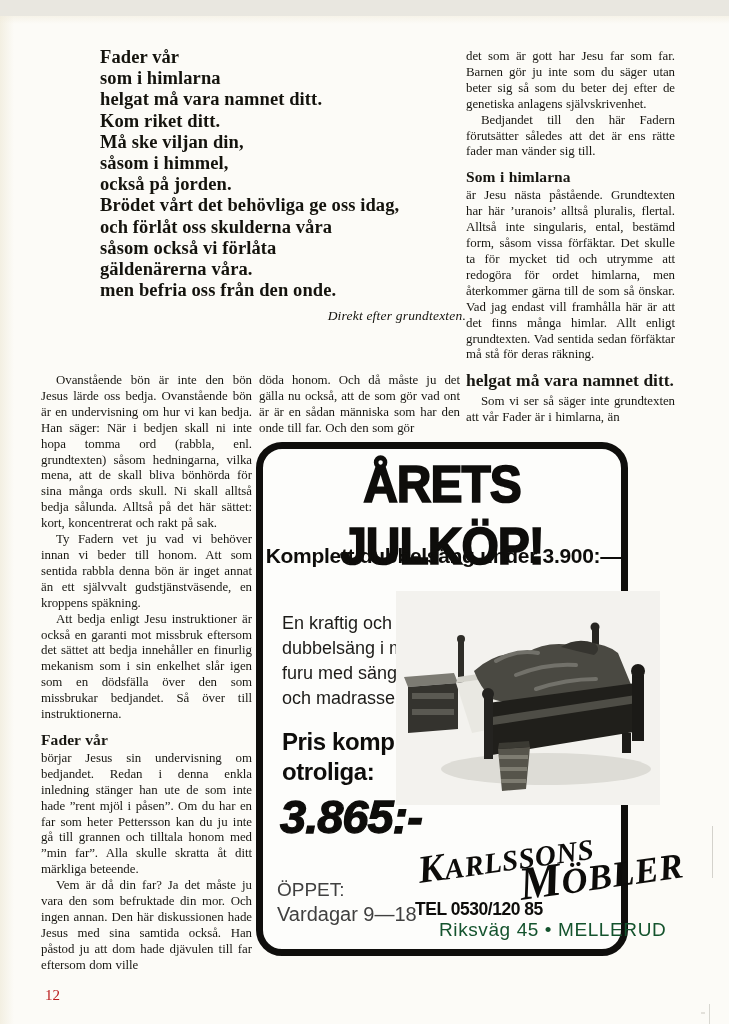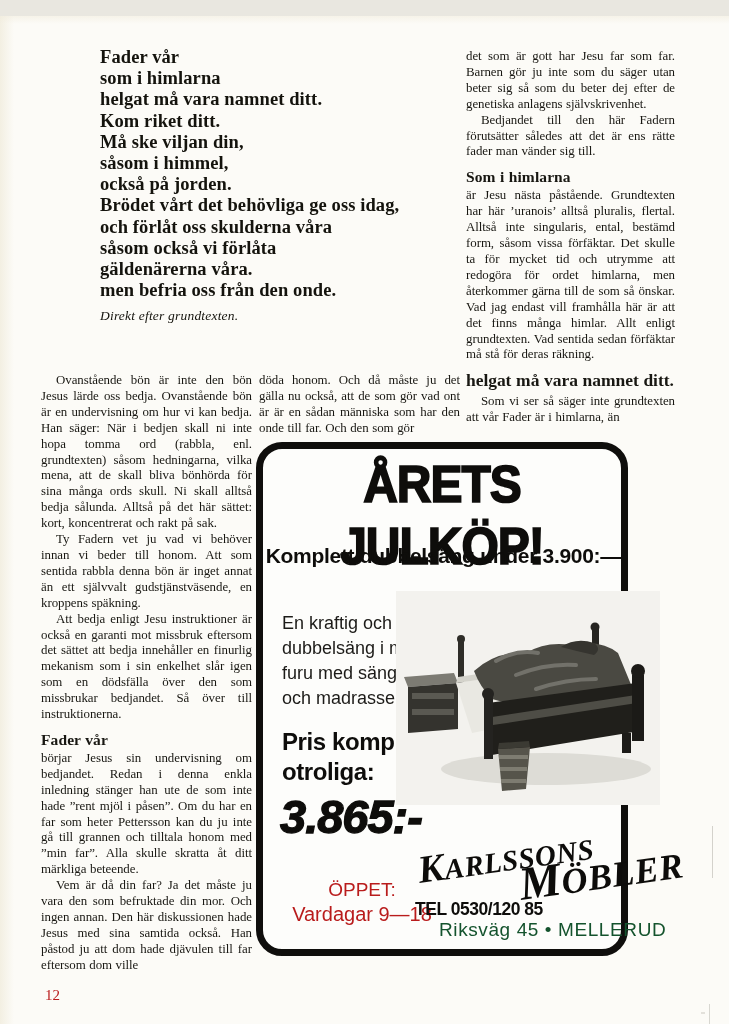--- a/index.html
+++ b/index.html
@@ -20,21 +20,21 @@
   }
 
   
   .prayer{
     position:absolute;left:100px;top:31px;width:366px;
     font-weight:bold;font-size:18.5px;line-height:21.2px;letter-spacing:.1px;
     color:#14130d;
   }
   .prayer .pline{white-space:nowrap;}
   .prayer-attrib{
-    margin-top:4px;font-weight:normal;font-style:italic;
+    margin-top:4px;text-align:right;font-weight:normal;font-style:italic;
     font-size:13.5px;letter-spacing:.2px;
   }
 
   
   .col{
     position:absolute;text-align:justify;
     font-size:12.9px;line-height:15.9px;color:#181712;
     letter-spacing:-.05px;word-spacing:.4px;
   }
   .col p{margin:0;}
@@ -74,22 +74,22 @@
     position:absolute;left:19px;top:278px;width:200px;
     font-weight:bold;font-size:24px;line-height:30px;letter-spacing:-.4px;
   }
   .ad-price{
     position:absolute;left:17px;top:340px;
     font-weight:bold;font-size:47px;letter-spacing:-1px;font-style:italic;
     -webkit-text-stroke:1.3px #0e0d0b;
   }
   .ad-photo{position:absolute;left:133px;top:142px;width:264px;height:214px;}
   .ad-hours{
-    position:absolute;left:14px;top:428px;width:170px;text-align:center;
-    font-size:19px;line-height:25px;color:#b91c1c;
+    position:absolute;left:14px;top:428px;width:170px;
+    font-size:19px;line-height:25px;color:#404040;
   }
   .ad-hours .hrs{font-size:20px;}
   .brand{font-family:"Liberation Serif",serif;font-style:italic;font-weight:bold;color:#0d0c0a;}
   .brand-top{
     position:absolute;left:158px;top:398px;font-size:29px;letter-spacing:.5px;
     transform:rotate(-8deg);transform-origin:left bottom;
   }
   .brand-top::first-letter{font-size:39px;}
   .brand-bottom{
     position:absolute;left:260px;top:408px;font-size:36px;letter-spacing:.5px;

